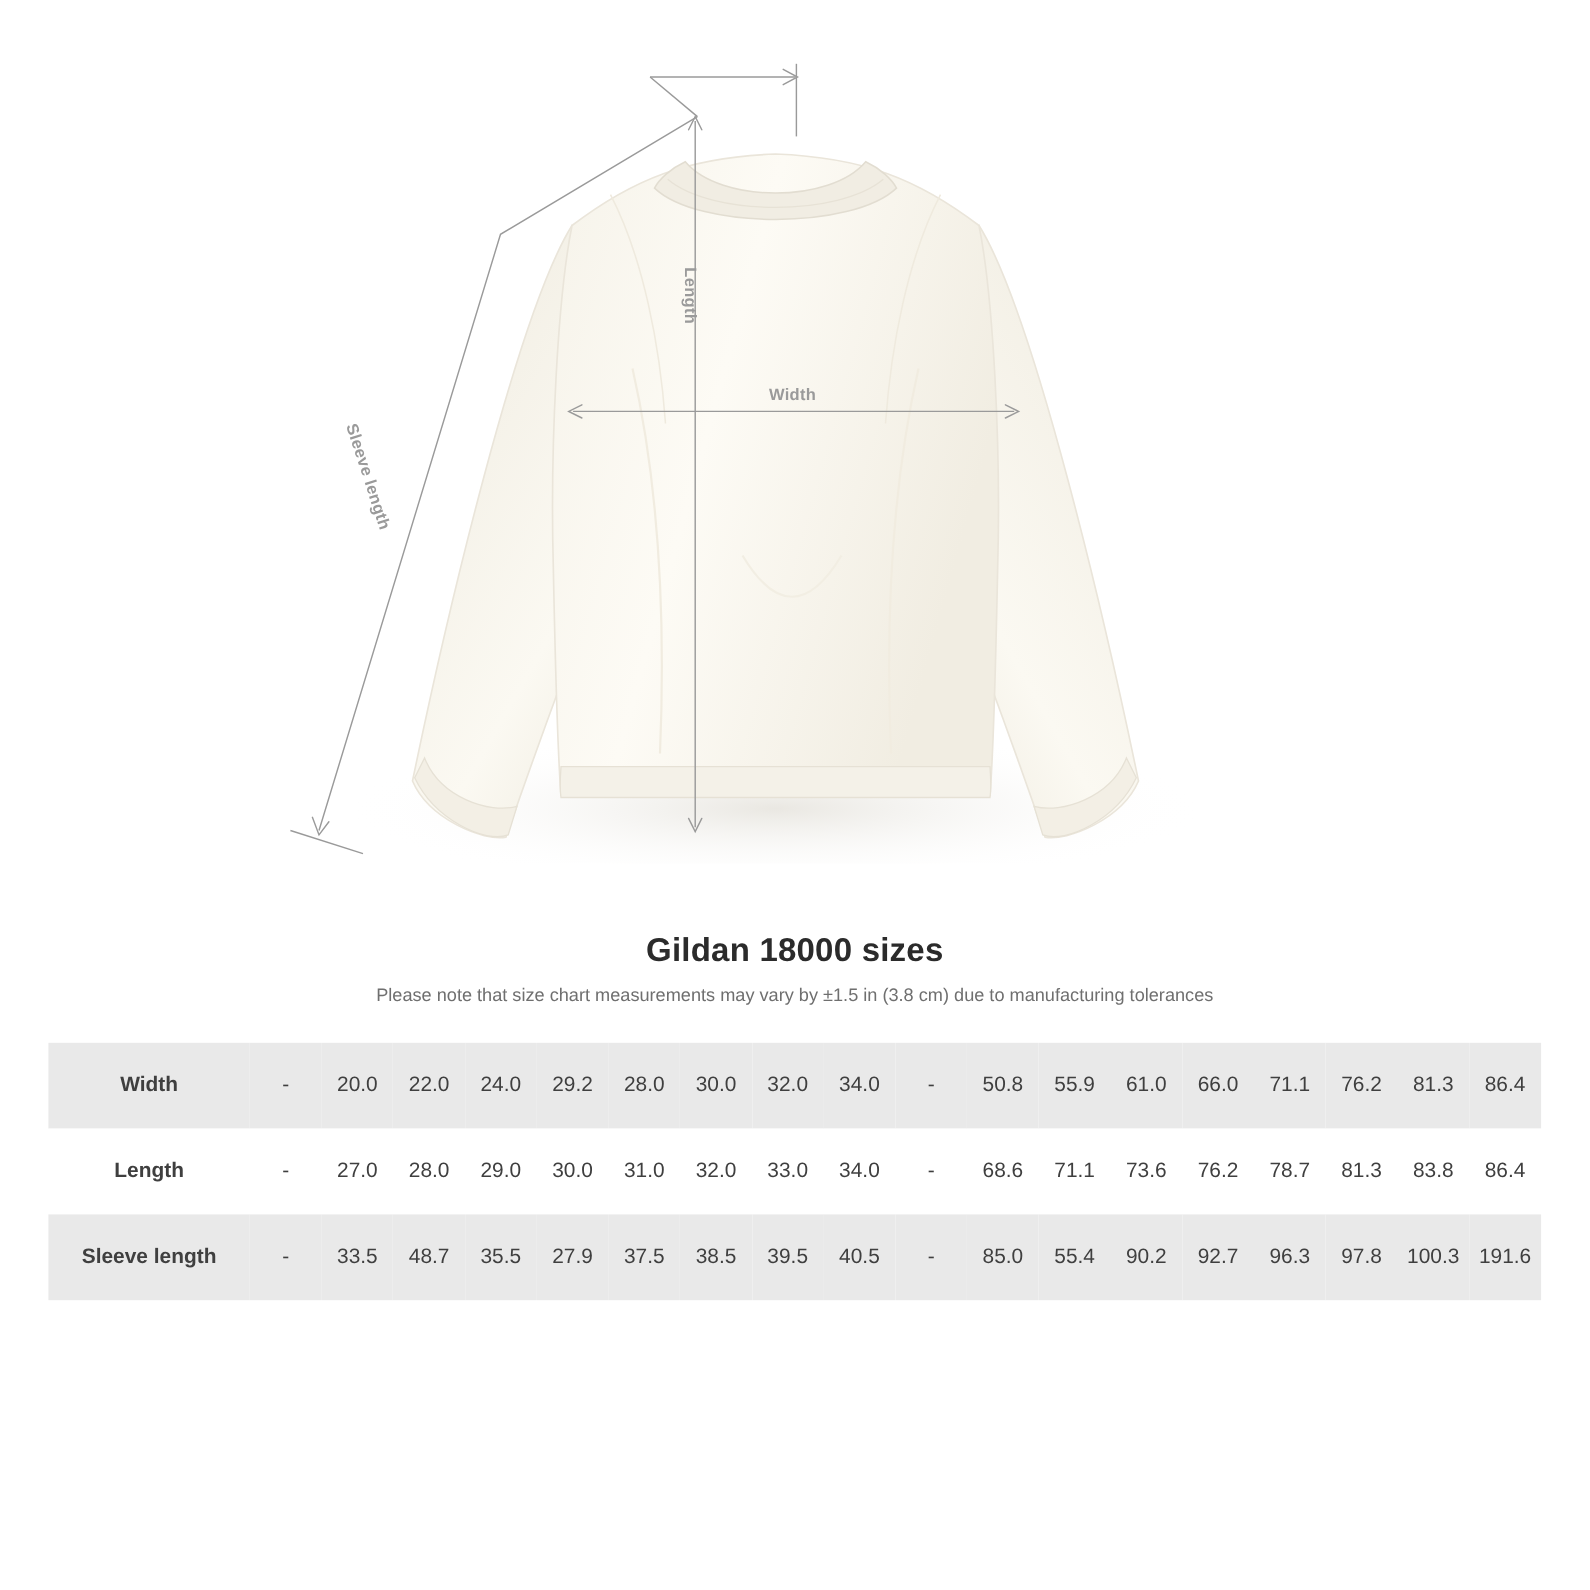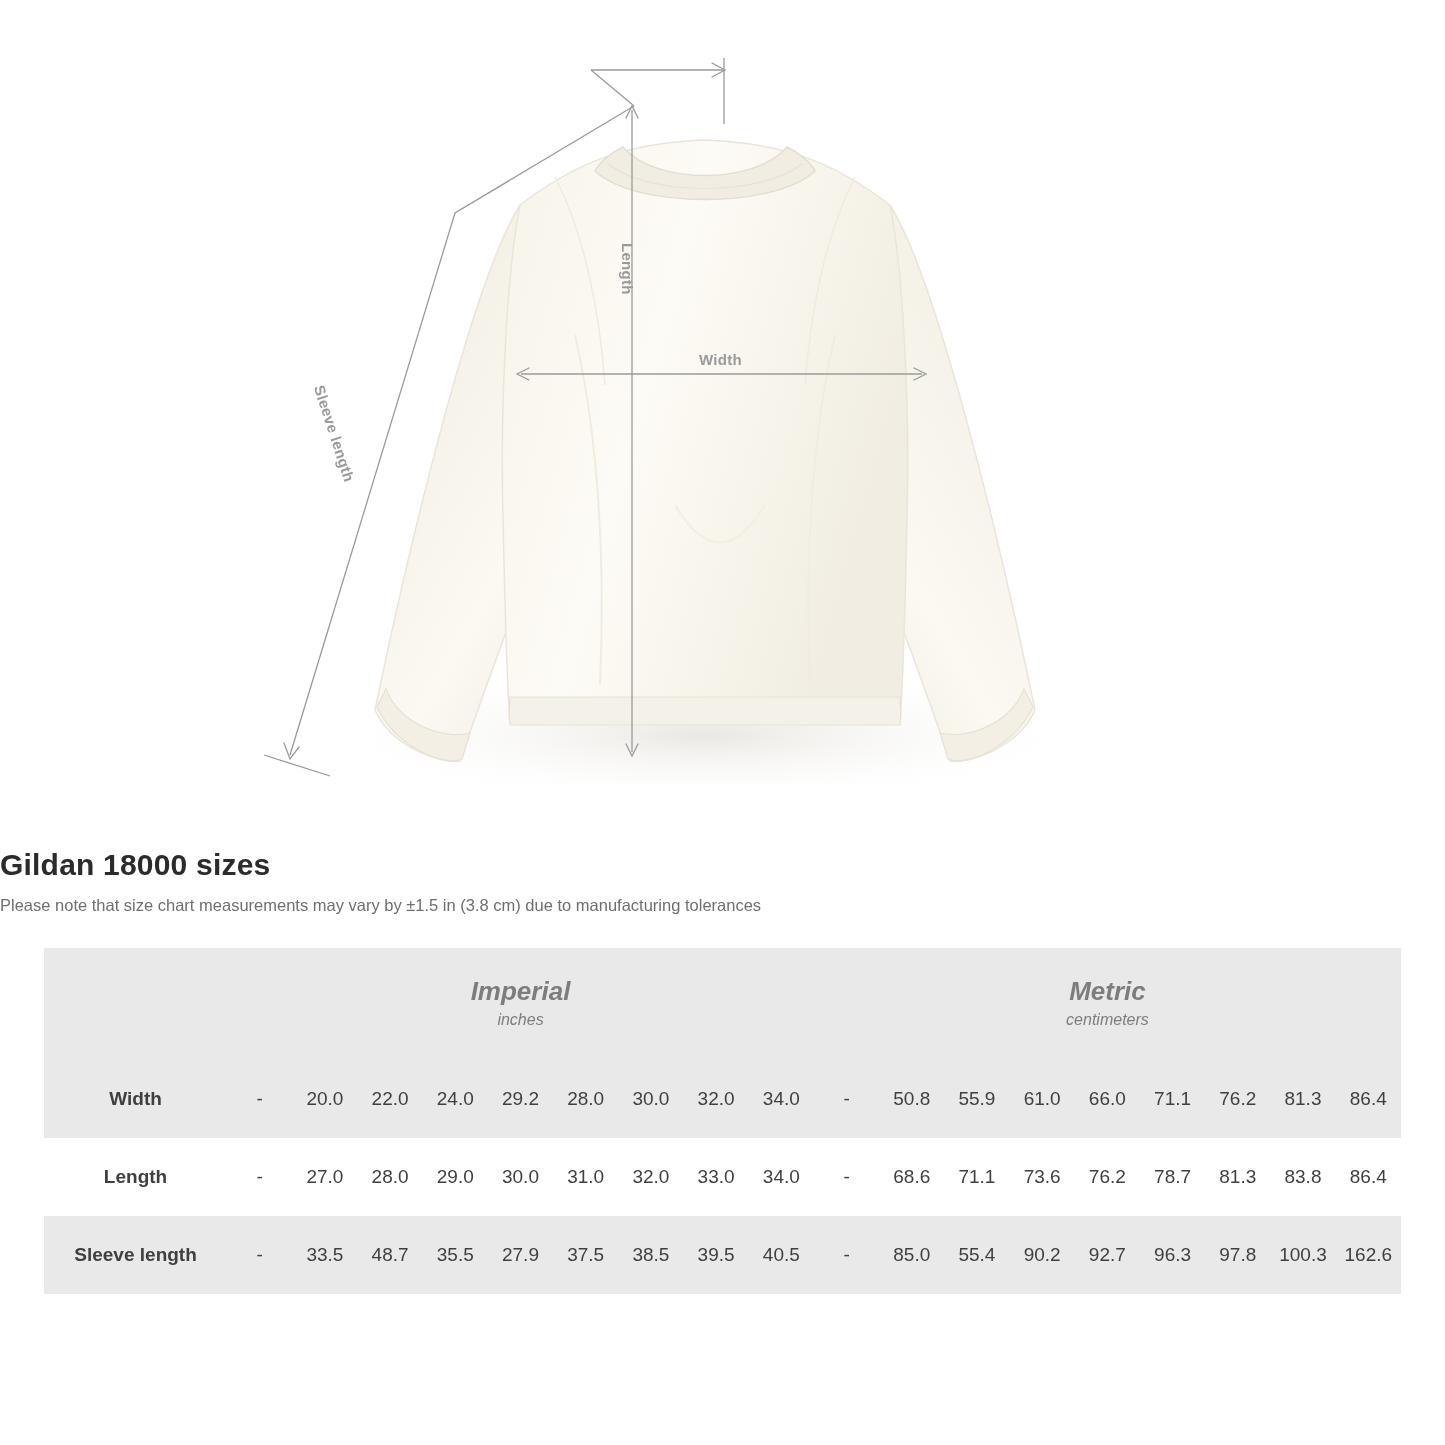--- a/index.html
+++ b/index.html
@@ -70,21 +70,21 @@
   }
   .dim-label.sleeve {
     left: 327px;
     top: 383px;
     transform: rotate(72deg);
     transform-origin: left top;
   }
 
   
   .title-block {
-    text-align: left;
+    text-align: center;
     margin-top: 18px;
   }
   .chart-title {
     font-size: 30px;
     font-weight: bold;
     color: #2b2b2b;
     margin: 0 0 14px 0;
     letter-spacing: .2px;
   }
   .chart-note {
@@ -265,31 +265,20 @@
           <col class="c-cell">
           <col class="c-cell">
           <col class="c-cell">
           <col class="c-cell">
         <col class="c-cell">
           <col class="c-cell">
           <col class="c-cell">
           <col class="c-cell">
       </colgroup>
       <tbody>
-        <tr class="unit-head">
-          <td></td>
-          <td colspan="9">
-            <div class="unit-title">Imperial</div>
-            <div class="unit-sub">inches</div>
-          </td>
-          <td colspan="9">
-            <div class="unit-title">Metric</div>
-            <div class="unit-sub">centimeters</div>
-          </td>
-        </tr>
 
 
         <tr class="data-row row-shaded">
           <td class="rowlabel">Width</td>
           <td>-</td>
           <td>20.0</td>
           <td>22.0</td>
           <td>24.0</td>
           <td>29.2</td>
           <td>28.0</td>
@@ -341,19 +330,19 @@
           <td>39.5</td>
           <td>40.5</td>
           <td>-</td>
           <td>85.0</td>
           <td>55.4</td>
           <td>90.2</td>
           <td>92.7</td>
           <td>96.3</td>
           <td>97.8</td>
           <td>100.3</td>
-          <td>162.6</td>
+          <td>191.6</td>
         </tr>
       </tbody>
     </table>
   </div>
 
 </div>
 
 </body></html>

